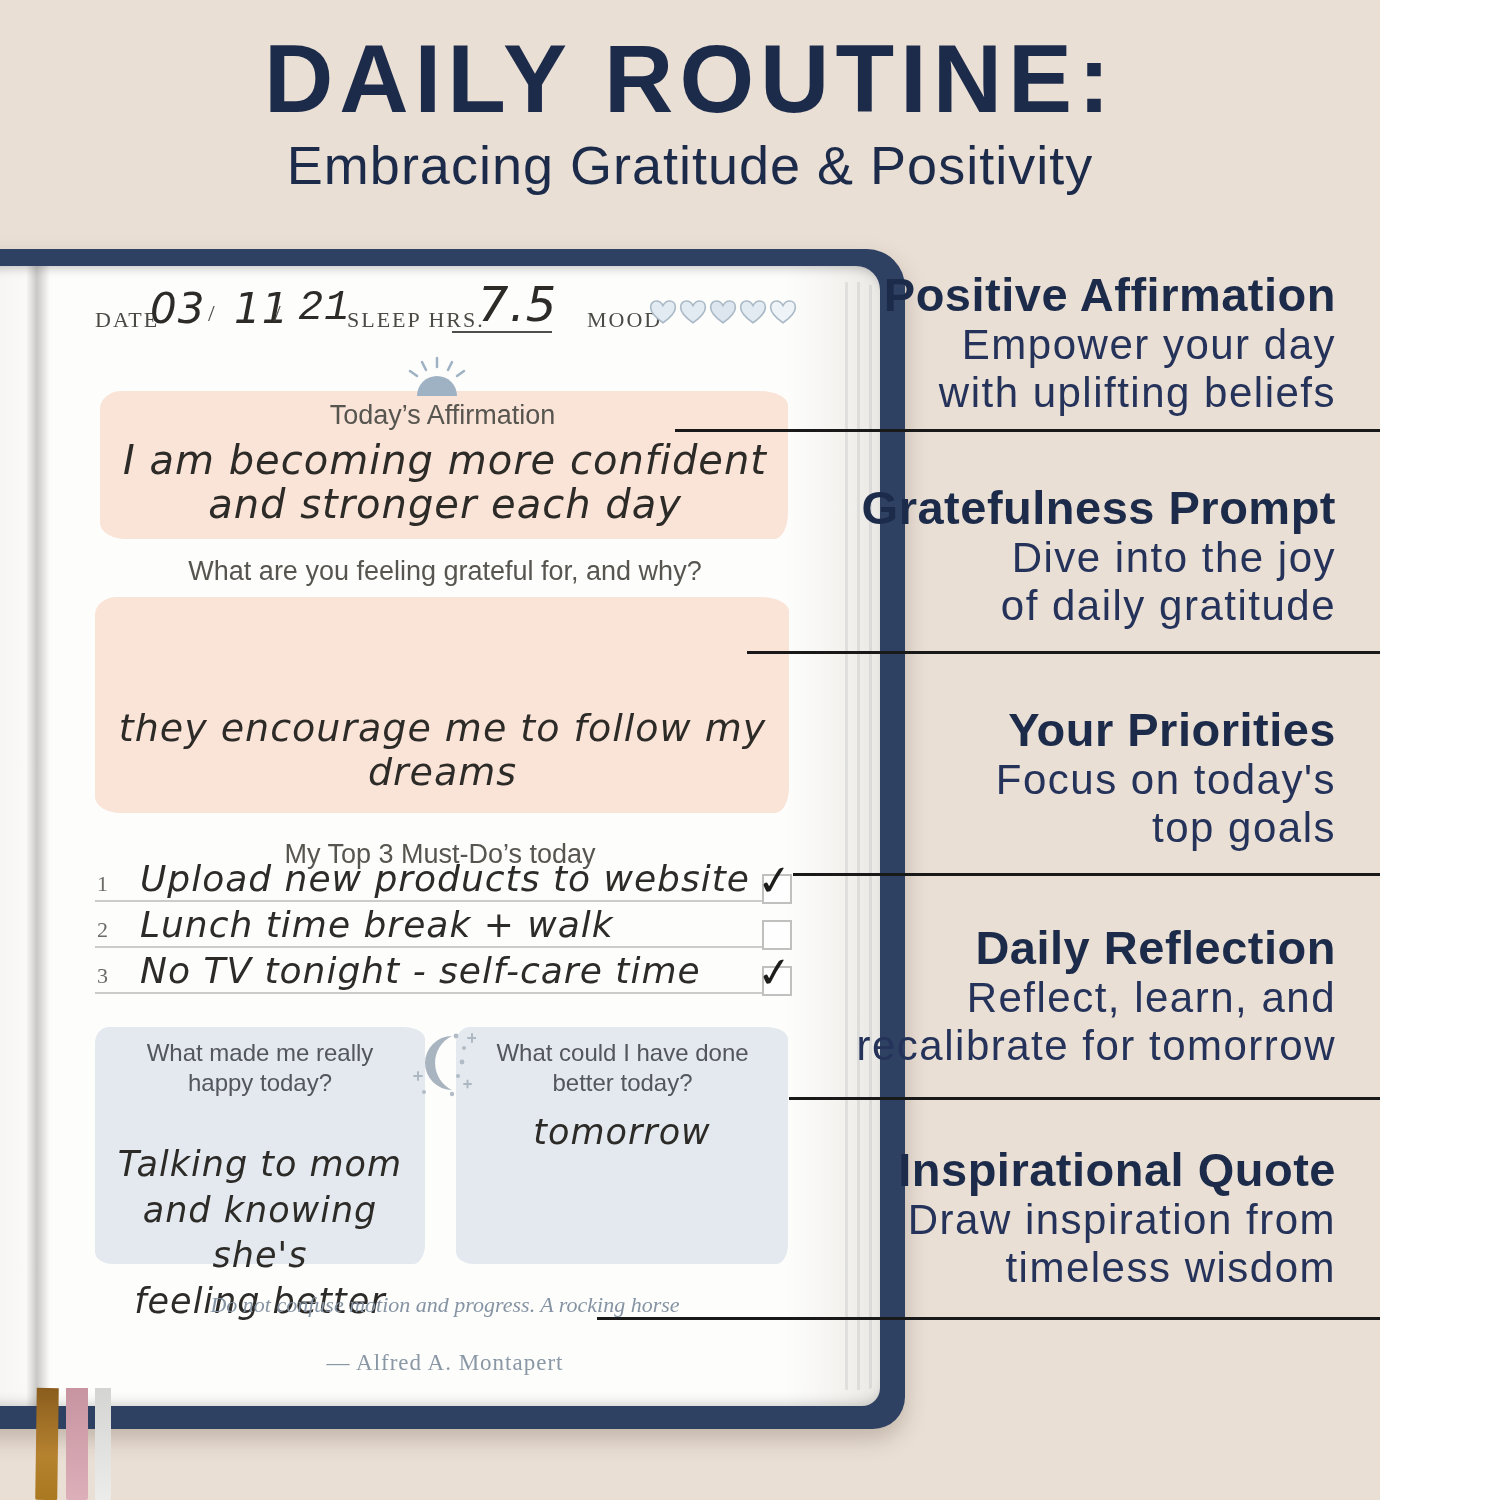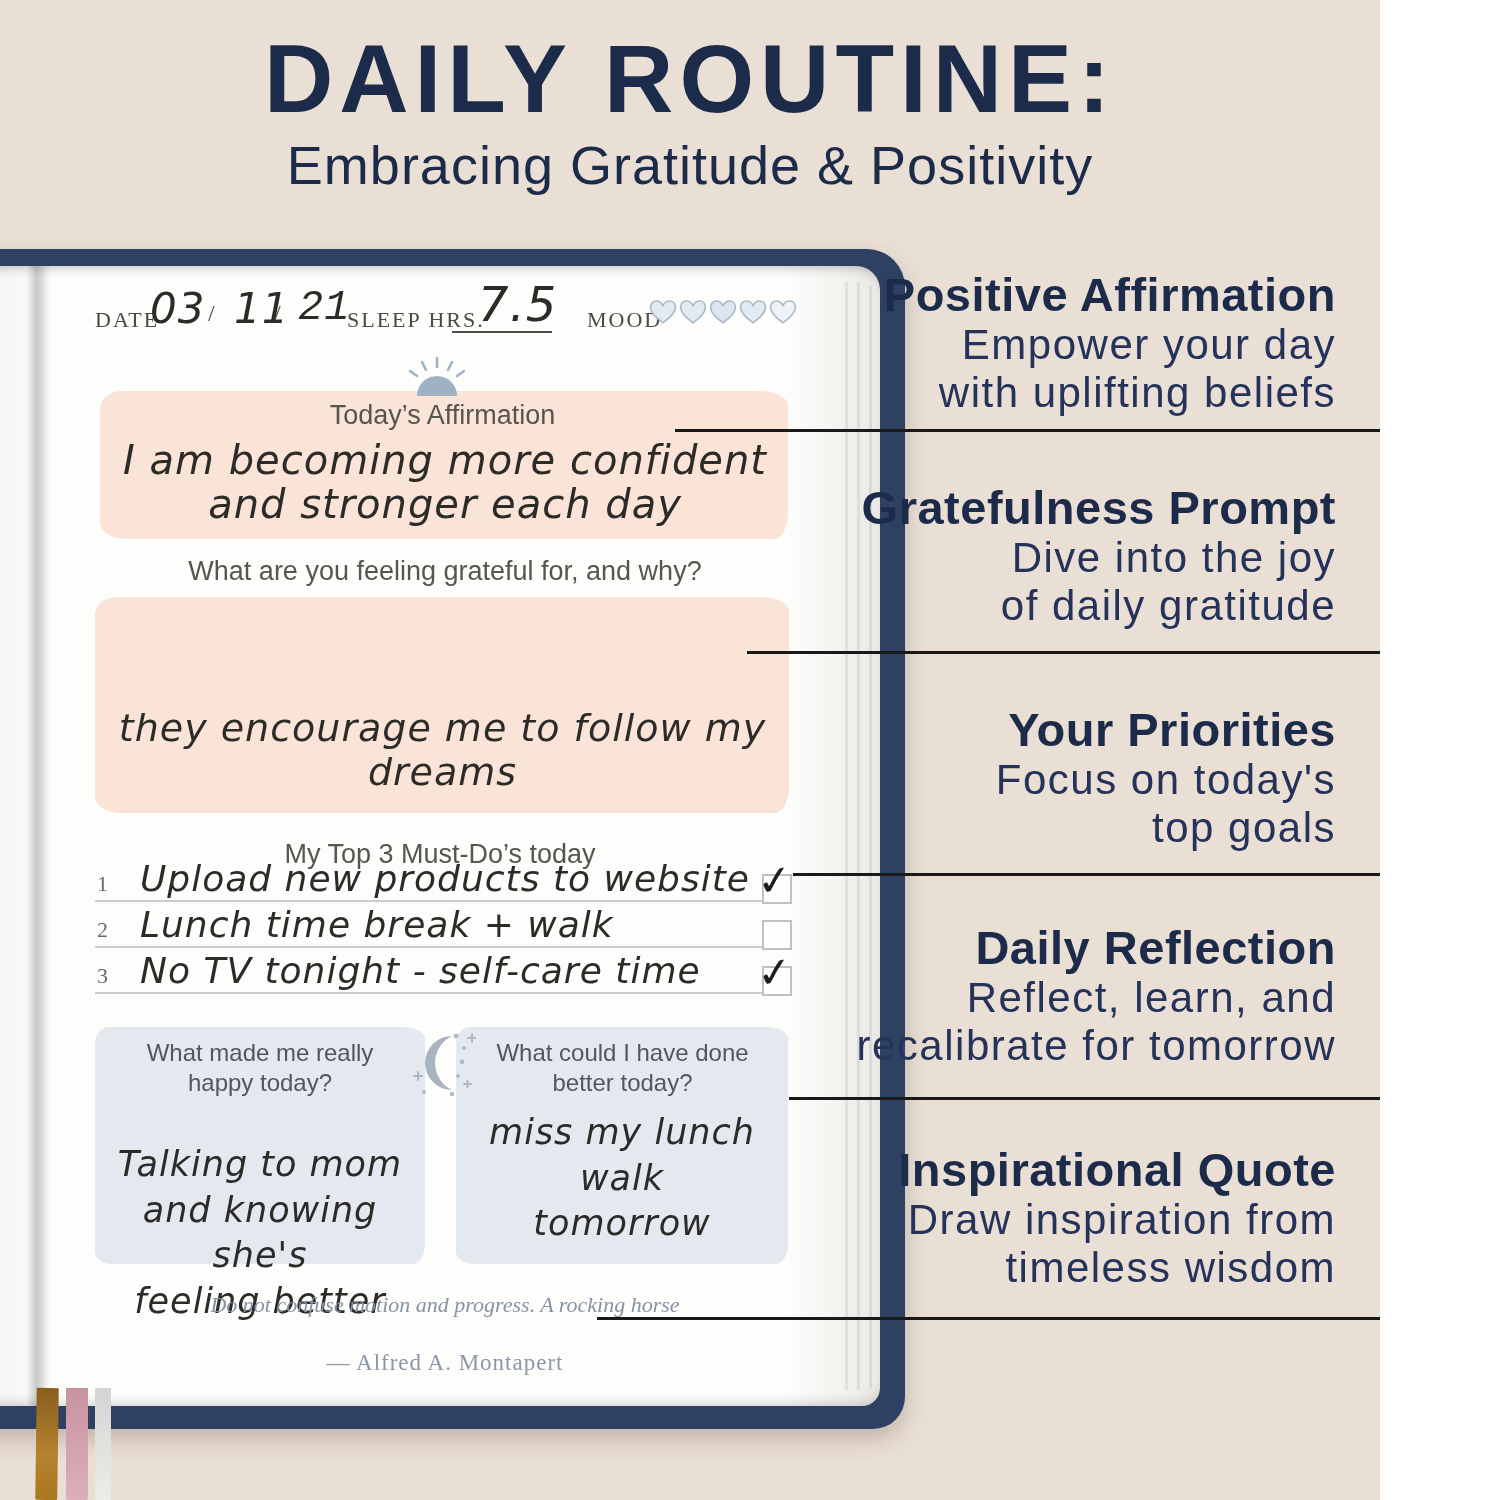--- a/index.html
+++ b/index.html
@@ -208,21 +208,20 @@
       </g>
     </svg>
   </div>
 
   <div class="hand center" style="left:100px;width:320px;top:1142px;font-size:35px;line-height:1.3;">
     <div>Talking to mom</div>
     <div>and knowing she's</div>
     <div>feeling better</div>
   </div>
   <div class="hand center" style="left:462px;width:320px;top:1110px;font-size:35px;line-height:1.3;">
-    <div>miss my lunch walk</div>
     <div>tomorrow</div>
   </div>
 
   <div class="quote-line" style="top:1292px;">Do not confuse motion and progress. A rocking horse</div>
   <div class="quote-attr" style="top:1350px;">— Alfred A. Montapert</div>
 
   <div class="ann" style="top:270px;">
     <div class="ann-title">Positive Affirmation</div>
     <div class="ann-desc">Empower your day</div>
     <div class="ann-desc">with uplifting beliefs</div>

